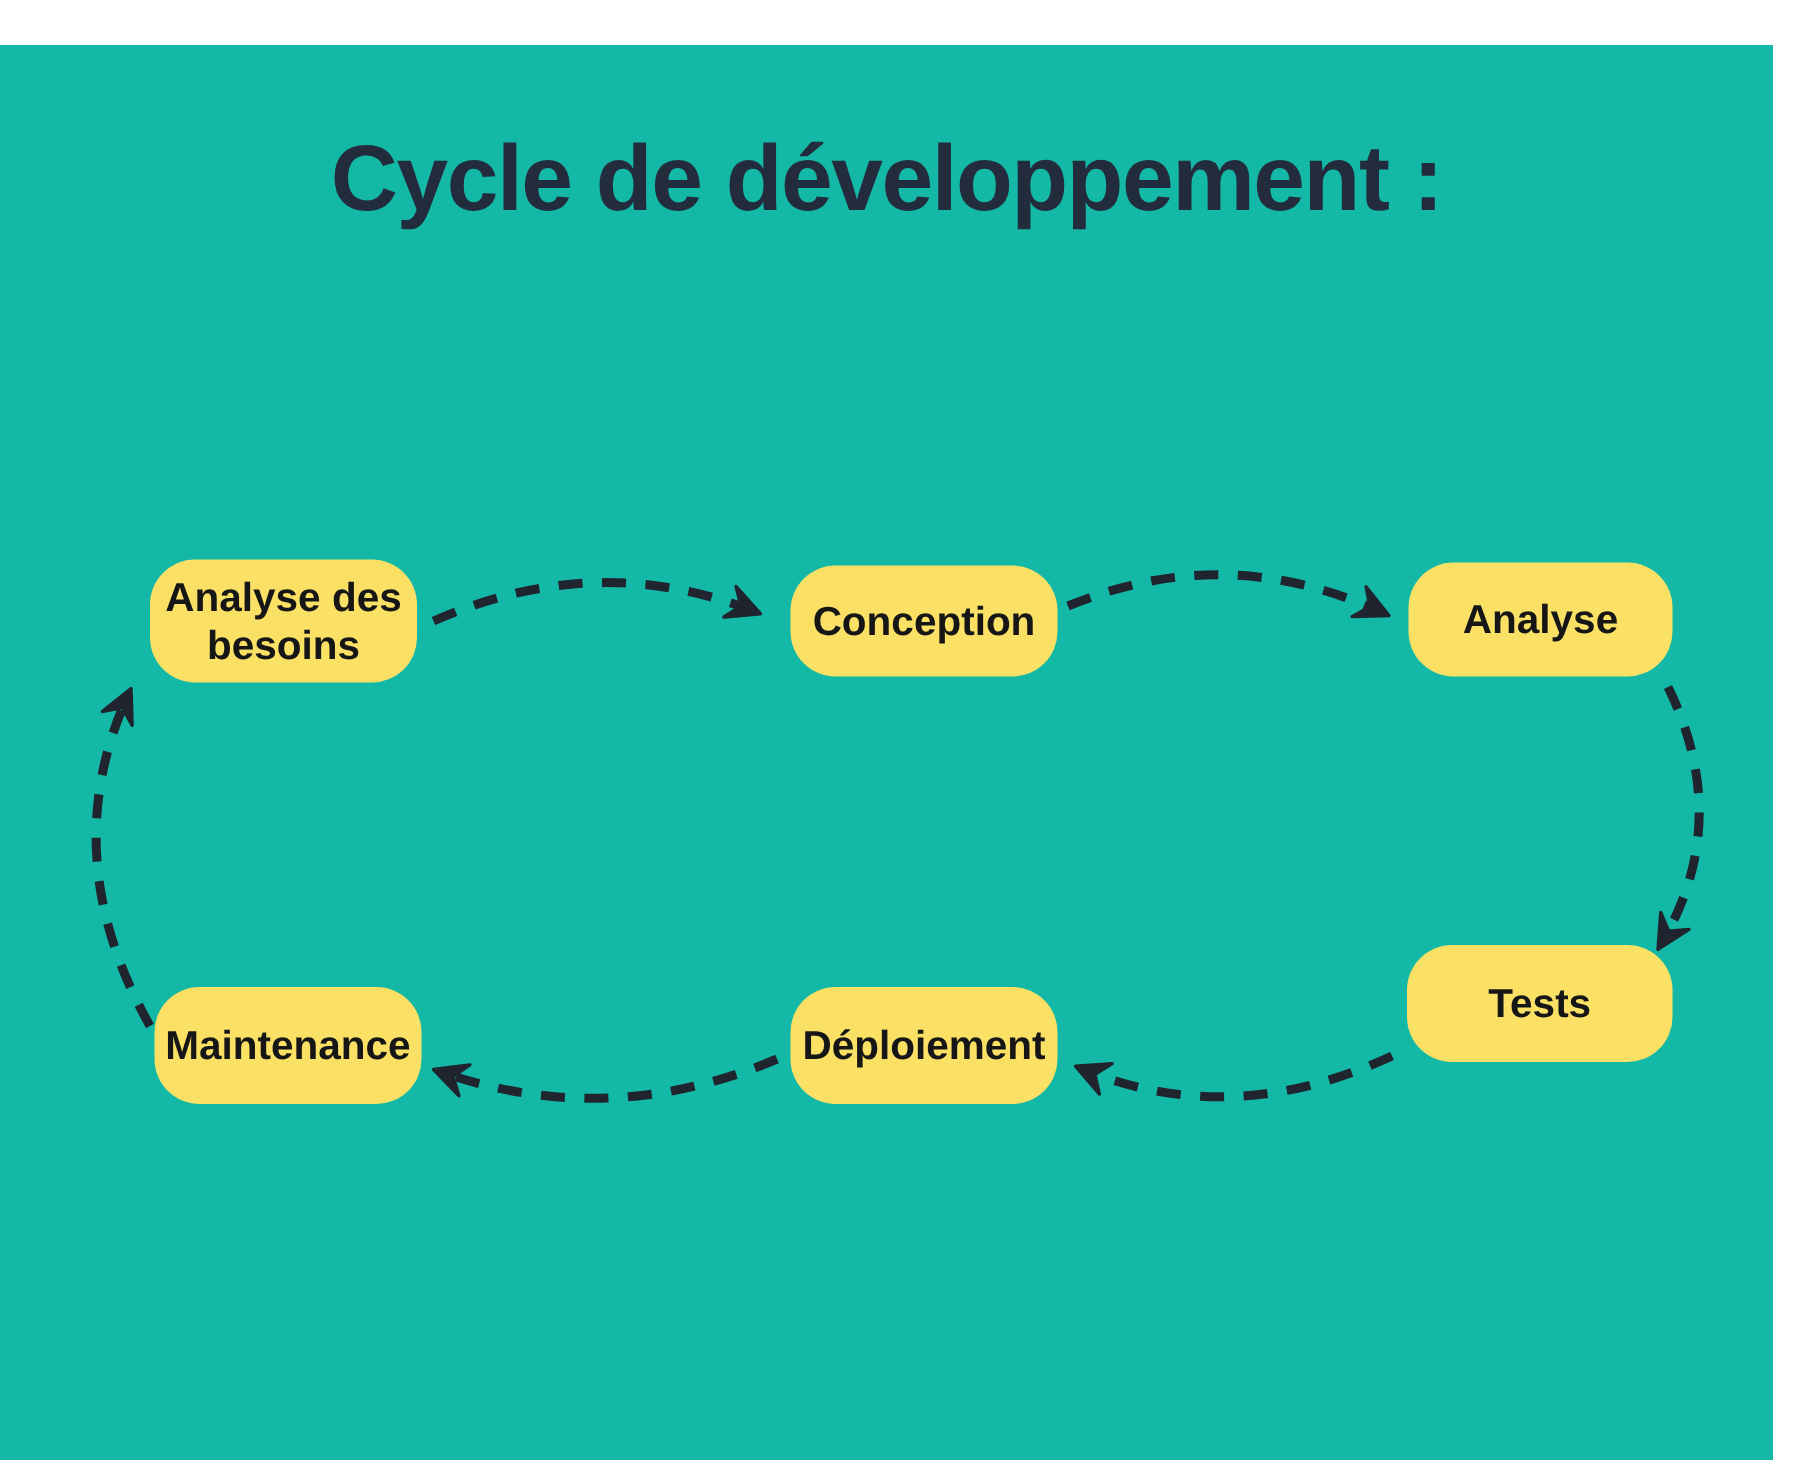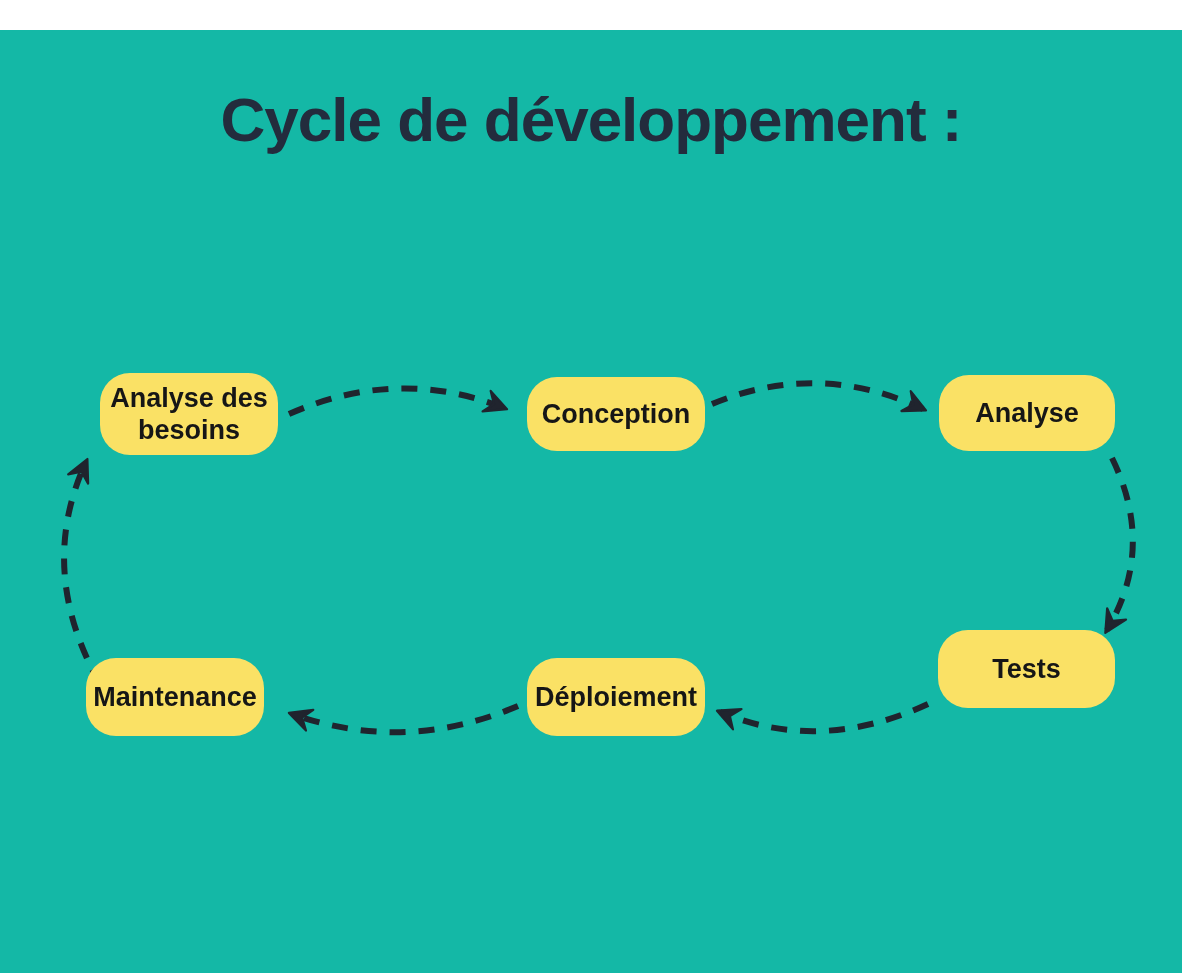--- a/index.html
+++ b/index.html
@@ -49,21 +49,21 @@
     font-size: 27px;
     line-height: 1.2;
     color: #161616;
     padding: 4px;
   }
   .node-analyse     { left: 100px; top: 343px; width: 178px; height: 82px; }
   .node-conception  { left: 527px; top: 347px; width: 178px; height: 74px; }
   .node-codage      { left: 939px; top: 345px; width: 176px; height: 76px; }
   .node-tests       { left: 938px; top: 600px; width: 177px; height: 78px; text-align: right; }
   .node-deploiement { left: 527px; top: 628px; width: 178px; height: 78px; text-align: right; }
-  .node-maintenance { left: 86px; top: 628px; width: 178px; height: 78px; }
+  .node-maintenance { left: 103px; top: 628px; width: 178px; height: 78px; }
 </style>
 </head>
 <body>
 
 <div class="canvas">
 
   <div class="title">
     <div>Cycle de développement :</div>
   </div>
 

